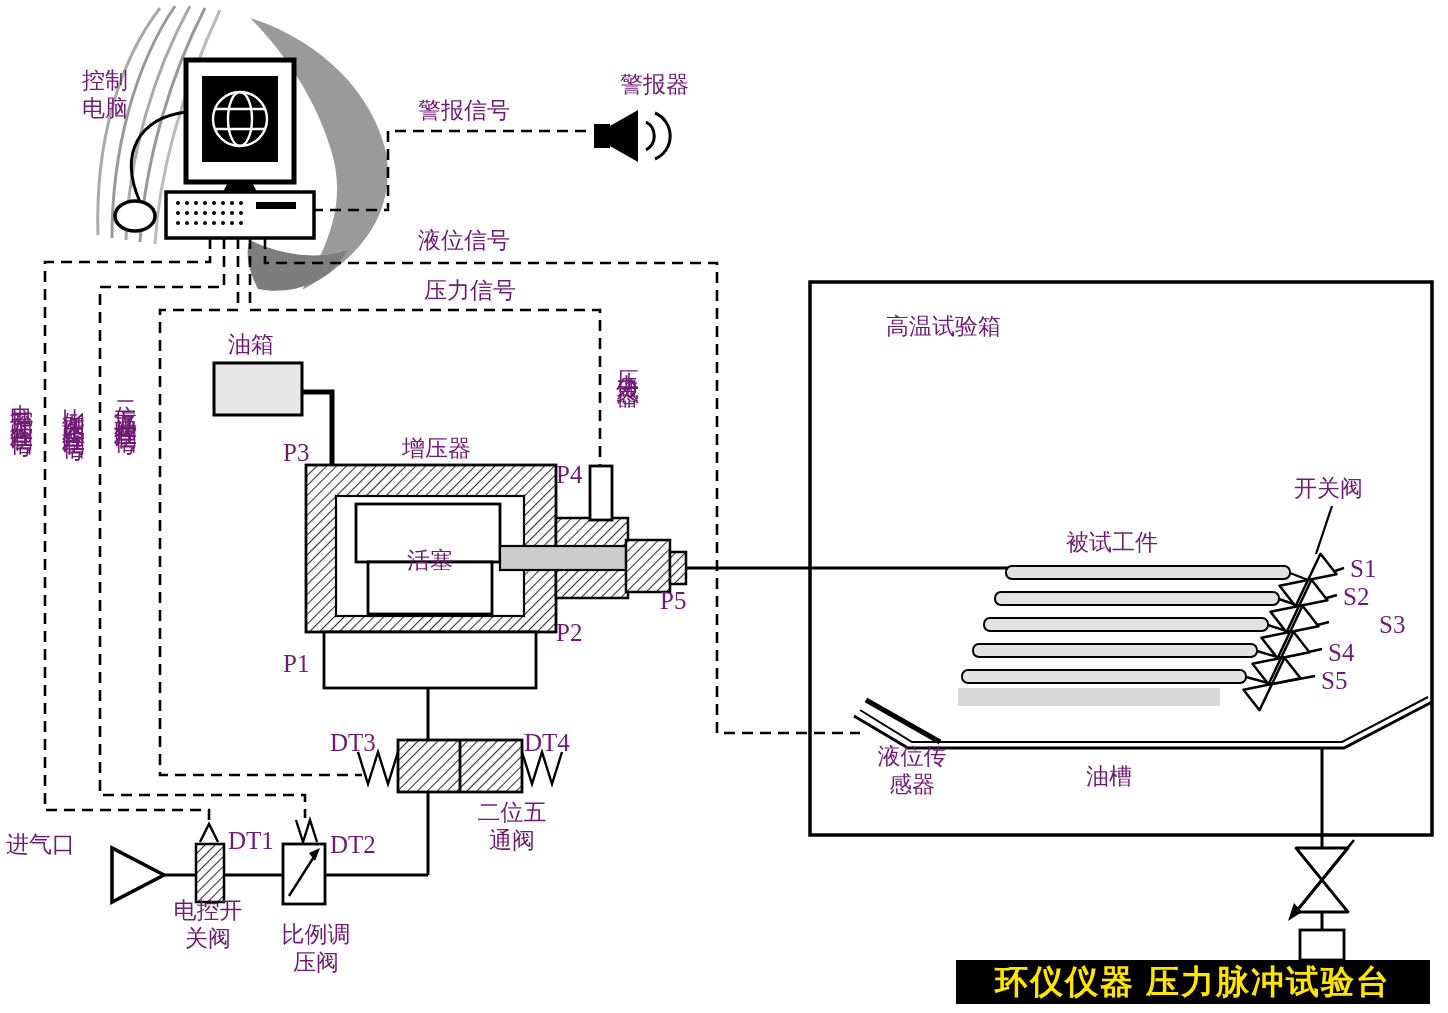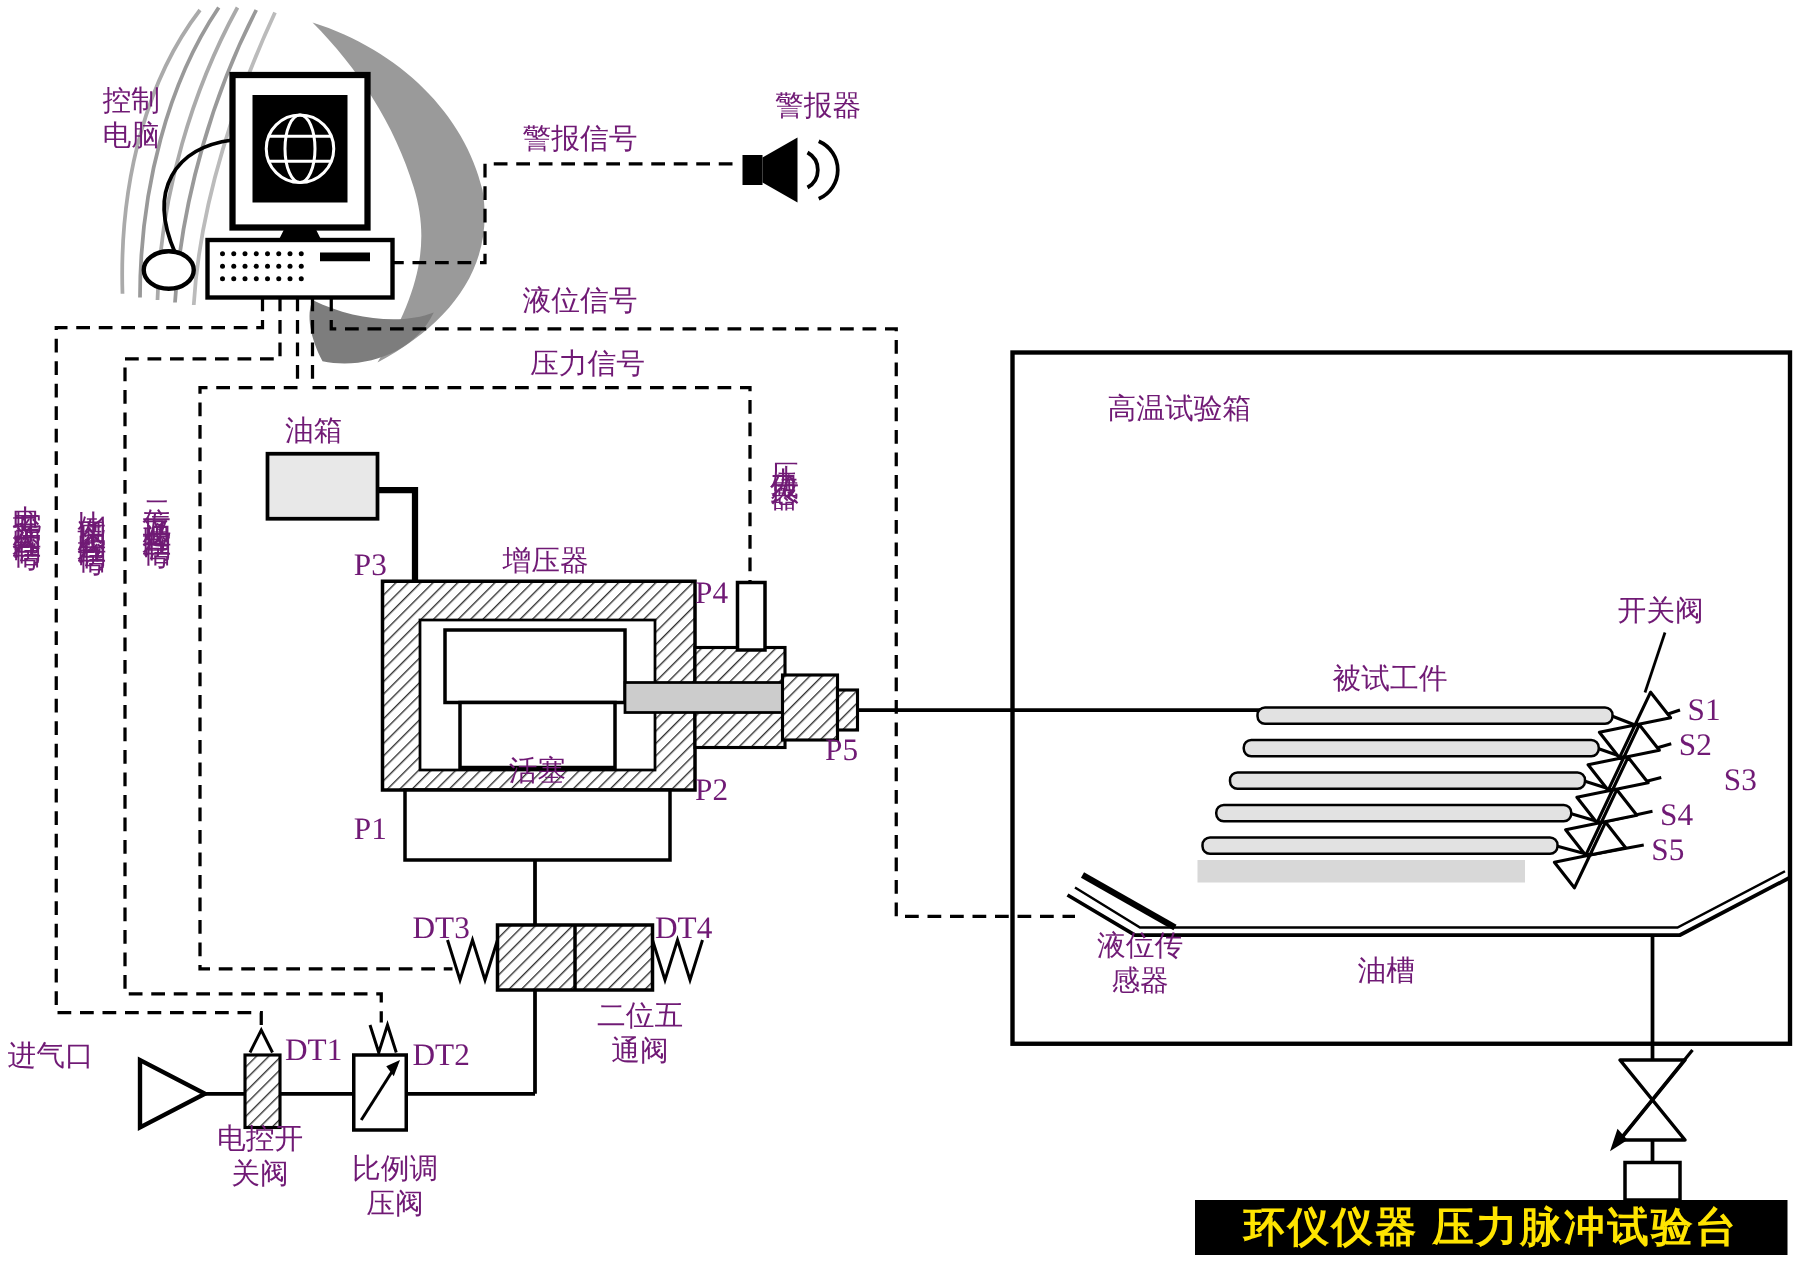--- a/index.html
+++ b/index.html
@@ -208,21 +208,21 @@
 <div class="label" style="left:418px;top:96px;">警报信号</div>
 <div class="label" style="left:418px;top:226px;">液位信号</div>
 <div class="label" style="left:424px;top:276px;">压力信号</div>
 
 <div class="label vert" style="left:8px;top:386px;">电控开关阀控制信号</div>
 <div class="label vert" style="left:60px;top:390px;">比例调压阀控制信号</div>
 <div class="label vert" style="left:112px;top:384px;">二位五通阀控制信号</div>
 
 <div class="label" style="left:228px;top:330px;">油箱</div>
 <div class="label" style="left:402px;top:434px;">增压器</div>
-<div class="label center" style="left:396px;top:602px;width:68px;">活塞</div>
+<div class="label center" style="left:396px;top:546px;width:68px;">活塞</div>
 <div class="label vert" style="left:614px;top:352px;">压力传感器</div>
 
 <div class="label serif" style="left:283px;top:438px;">P3</div>
 <div class="label serif" style="left:556px;top:460px;">P4</div>
 <div class="label serif" style="left:660px;top:586px;">P5</div>
 <div class="label serif" style="left:283px;top:632px;margin-top:17px;">P1</div>
 <div class="label serif" style="left:556px;top:618px;">P2</div>
 
 <div class="label serif" style="left:330px;top:728px;">DT3</div>
 <div class="label serif" style="left:524px;top:728px;">DT4</div>

